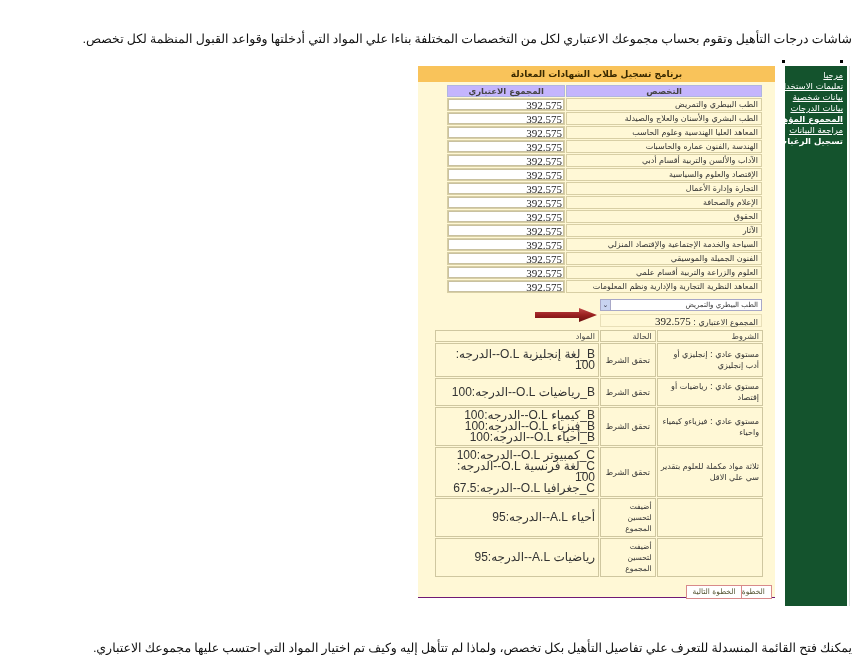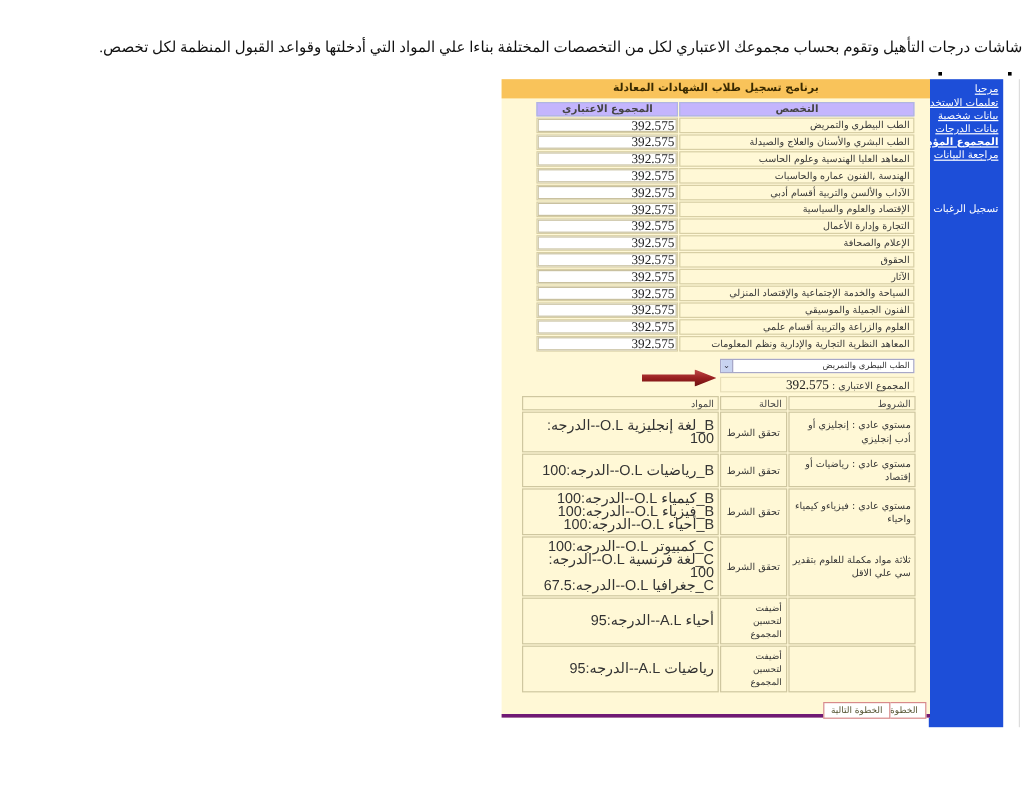--- a/index.html
+++ b/index.html
@@ -2,26 +2,26 @@
 <html><head>
 <meta charset="utf-8">
 <style>
   * { box-sizing: border-box; margin: 0; padding: 0; }
   html, body { width: 858px; height: 663px; background: #ffffff; overflow: hidden; font-family: "DejaVu Sans", sans-serif; }
   .page { position: relative; width: 858px; height: 663px; }
   .intro { position: absolute; top: 31px; right: 6px; width: 850px; direction: rtl; text-align: right; font-size: 12.5px; color: #111; font-family: "Liberation Serif", serif; }
   .outro { position: absolute; top: 638px; right: 6px; width: 850px; direction: rtl; text-align: right; font-size: 12.5px; color: #111; font-family: "Liberation Serif", serif; line-height: 20px; }
 
   .app { position: absolute; left: 418px; top: 66px; width: 432px; height: 540px; border-right: 1px solid #ddd; }
-  .sidebar { position: absolute; right: 13px; top: 0; width: 62px; height: 540px; background: #1d4ed8; direction: rtl; padding: 4px 4px 0 2px; }
+  .sidebar { position: absolute; right: 2px; top: 0; width: 62px; height: 540px; background: #14532d; direction: rtl; padding: 4px 4px 0 2px; }
   .sidebar a { display: block; color: #fff; font-size: 8.5px; line-height: 11px; text-decoration: underline; white-space: nowrap; text-align: right; }
   .sidebar a.active { font-weight: bold; }
-  .sidebar a.plain { text-decoration: none; font-weight: normal; margin-top: 34px; }
-
-  .main { position: absolute; left: 0; top: 0; width: 357px; height: 532px; background: #fff8d6; border-bottom: 3px solid #701a75; }
+  .sidebar a.plain { text-decoration: none; font-weight: bold; }
+
+  .main { position: absolute; left: 0; top: 0; width: 357px; height: 532px; background: #fff8d6; border-bottom: 1px solid #701a75; }
   .topdot { position: absolute; top: -6px; left: 364px; width: 3px; height: 3px; background: #000; }
   .topdot2 { position: absolute; top: -6px; left: 422px; width: 3px; height: 3px; background: #000; }
   .title-bar { height: 16px; background: #f9c35a; direction: rtl; text-align: center; font-size: 9px; font-weight: bold; color: #3a2a00; line-height: 16px; }
 
   .spec-table { position: absolute; top: 18px; left: 28px; width: 317px; border-collapse: separate; border-spacing: 1px; direction: rtl; }
   .spec-table th { background: #c4b5fd; font-size: 8.5px; font-weight: bold; color: #444; height: 12px; border: 1px solid #b0b6e0; }
   .spec-table td { height: 13px; font-size: 8px; color: #333; border: 1px solid #d8cfa5; background: #fff8d6; padding: 0 3px; white-space: nowrap; }
   .spec-table td.name { width: 195px; text-align: right; }
   .spec-table td.score { width: 118px; text-align: left; direction: ltr; padding: 0; }
   .score-box { display: block; width: 116px; height: 11px; background: #fff; border: 1px solid #c9c1a0; text-align: right; font-family: "Liberation Serif", serif; font-size: 11px; line-height: 10px; color: #222; padding-right: 1px; }
@@ -242,13 +242,16 @@
             </td>
           </tr>
         </tbody>
       </table>
 
       <div class="btn prev">الخطوة السابقة</div>
       <div class="btn next">الخطوة التالية</div>
     </div>
   </div>
 
+  <div class="outro">
+    <span>يمكنك فتح القائمة المنسدلة للتعرف علي تفاصيل التأهيل بكل تخصص، ولماذا لم تتأهل إليه وكيف تم اختيار المواد التي احتسب عليها مجموعك الاعتباري.</span>
+  </div>
 </div>
 
 </body></html>

